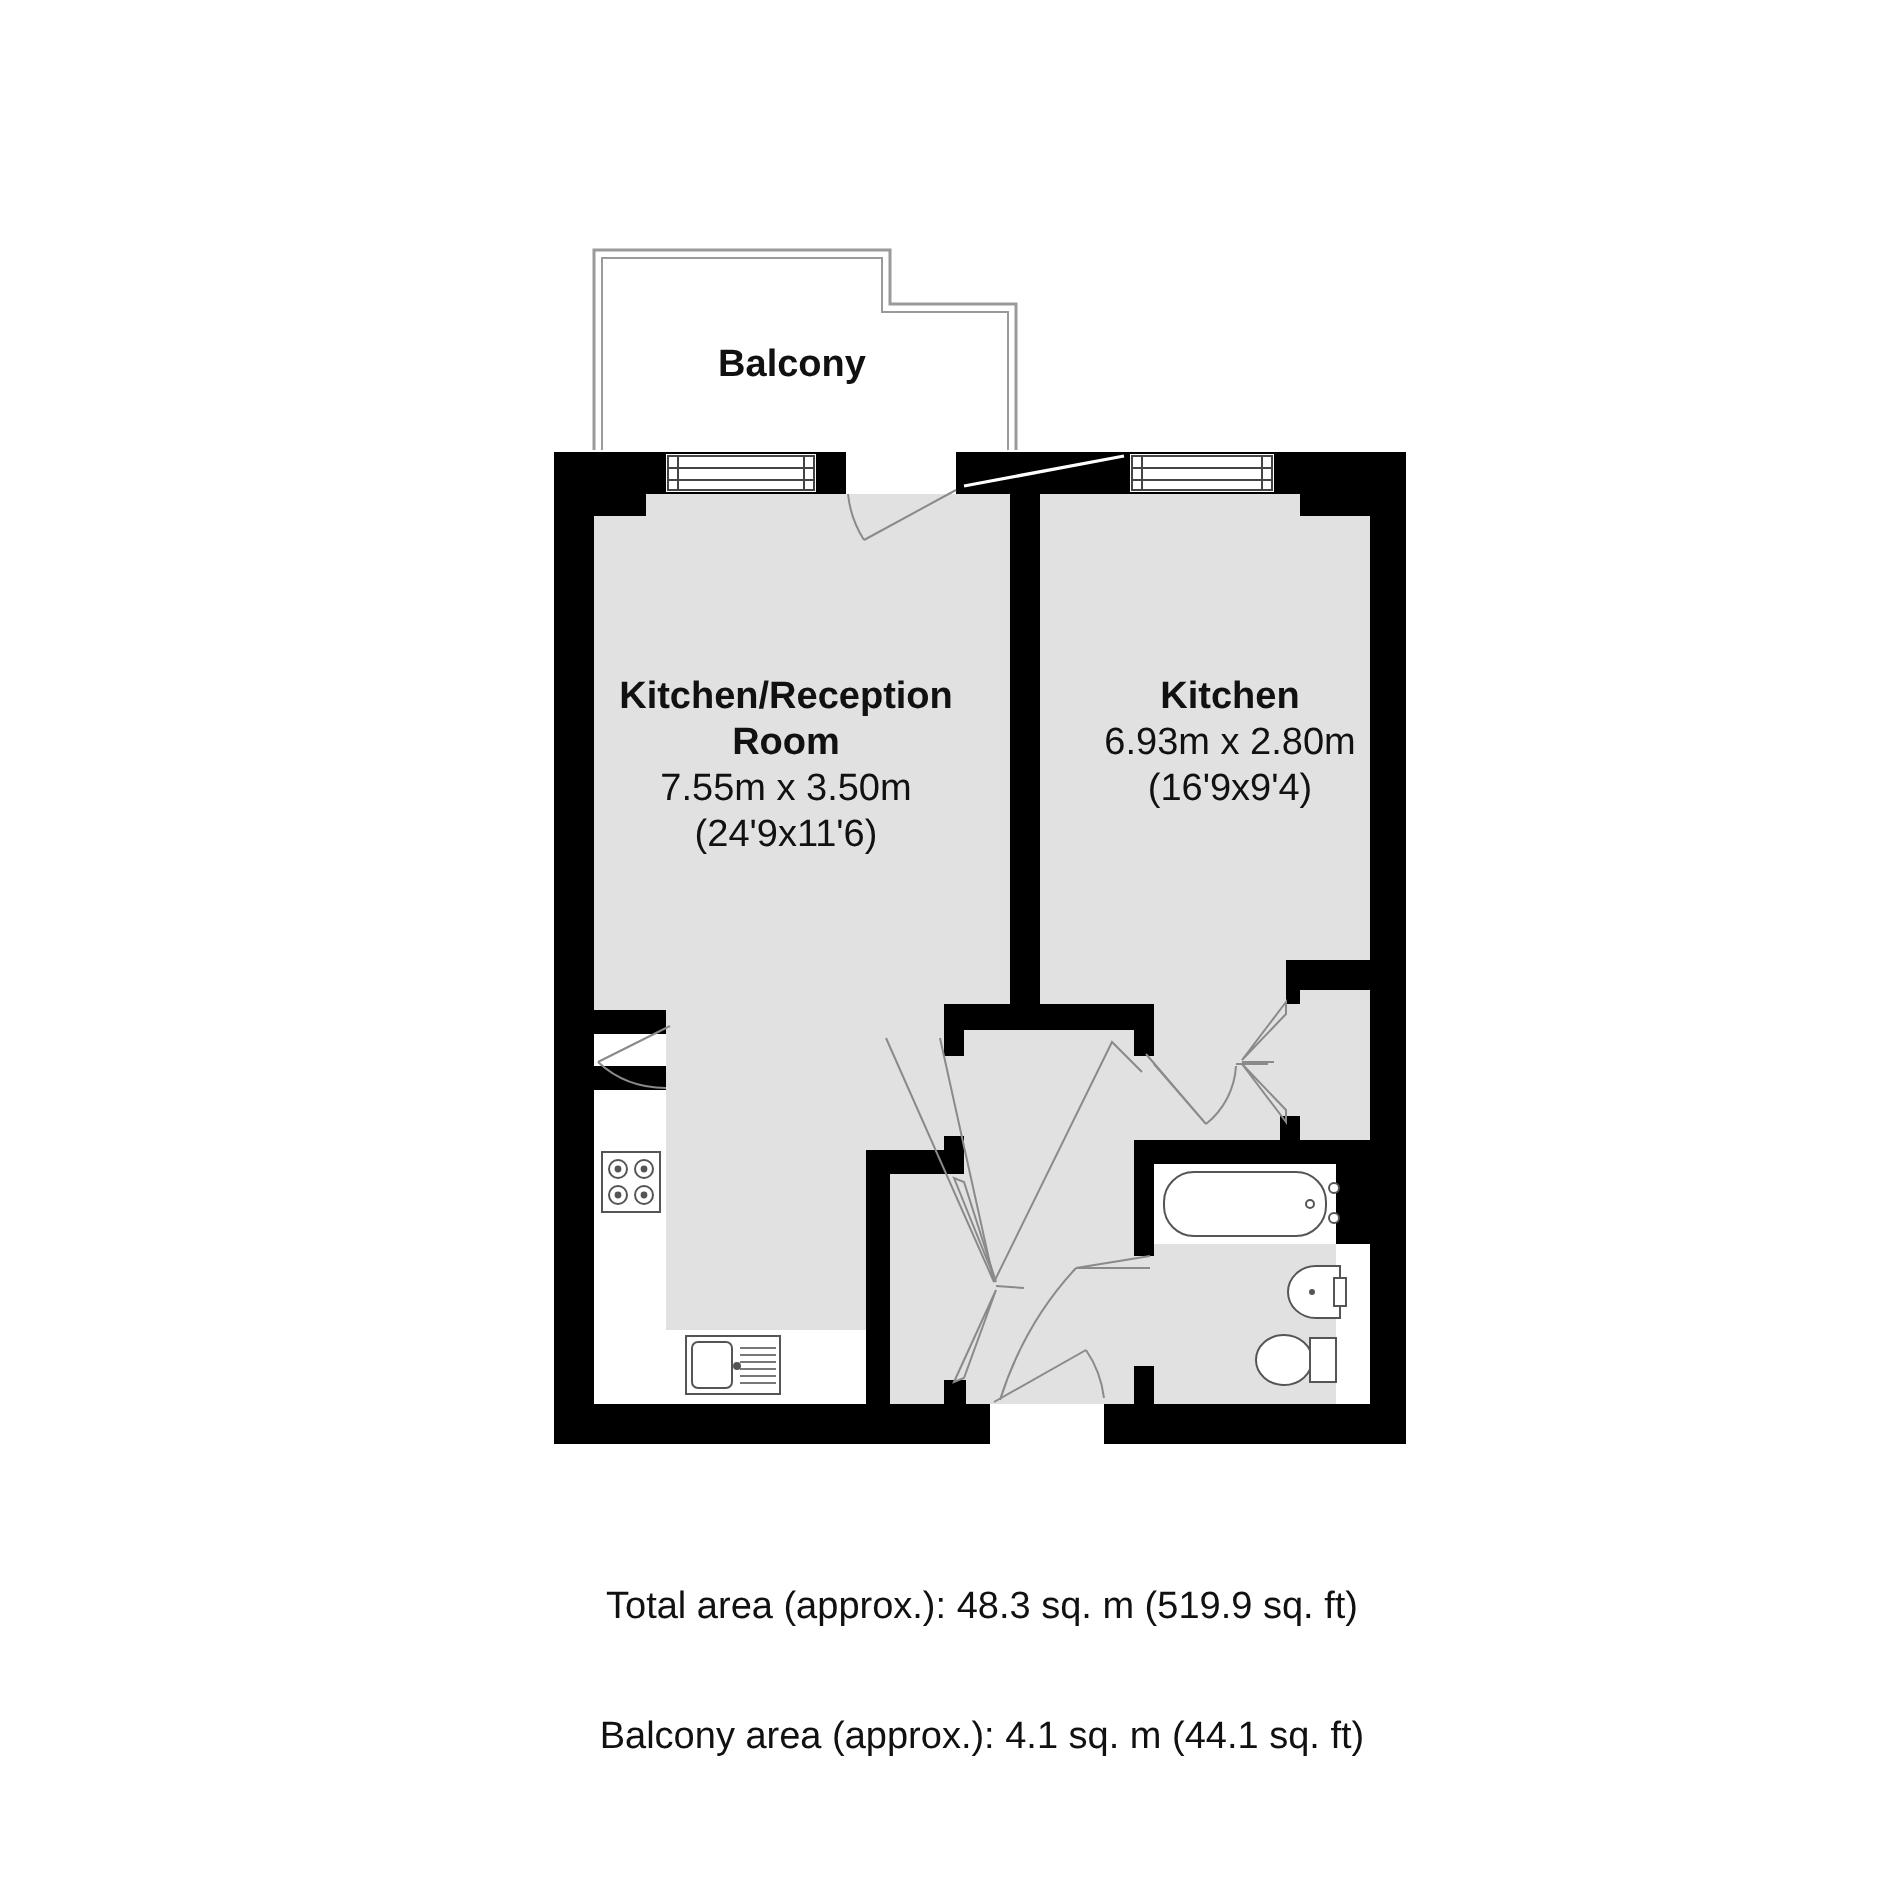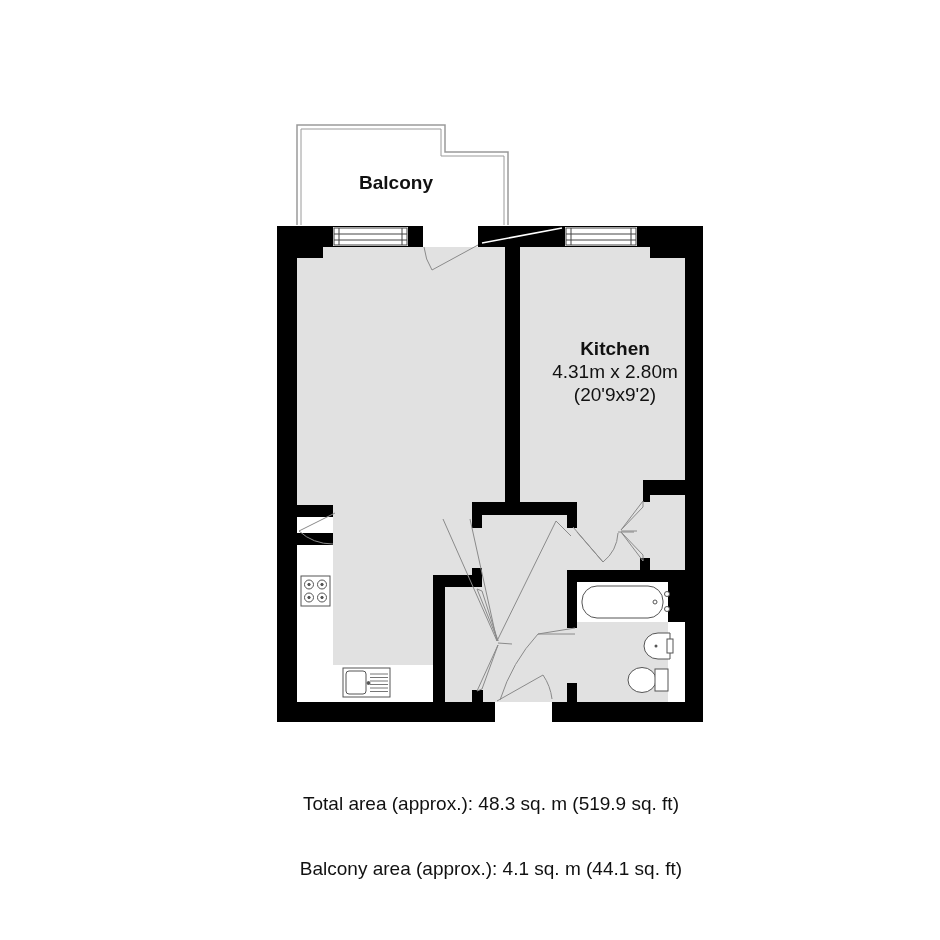--- a/index.html
+++ b/index.html
@@ -158,23 +158,29 @@
     </g>
 
     <g stroke="#555" stroke-width="1" fill="#ffffff">
       <ellipse cx="642" cy="680" rx="14" ry="12.5"></ellipse>
       <rect x="655" y="669" width="13" height="22"></rect>
     </g>
   </svg>
 
   <div class="abs label" style="left:396px;top:171px;transform:translateX(-50%);font-weight:bold">Balcony</div>
 
+  <div class="abs label roomlabel" style="left:393px;top:337px">
+    <div><b>Kitchen/Reception</b></div>
+    <div><b>Room</b></div>
+    <div>7.55m x 3.50m</div>
+    <div>(24'9x11'6)</div>
+  </div>
 
   <div class="abs label roomlabel" style="left:615px;top:337px">
     <div><b>Kitchen</b></div>
-    <div>4.31m x 2.80m</div>
-    <div>(20'9x9'2)</div>
+    <div>6.93m x 2.80m</div>
+    <div>(16'9x9'4)</div>
   </div>
 
   <div class="abs arealine" style="top:793px">Total area (approx.): 48.3 sq. m (519.9 sq. ft)</div>
   <div class="abs arealine" style="top:858px">Balcony area (approx.): 4.1 sq. m (44.1 sq. ft)</div>
 
 </div>
 
 </body></html>

